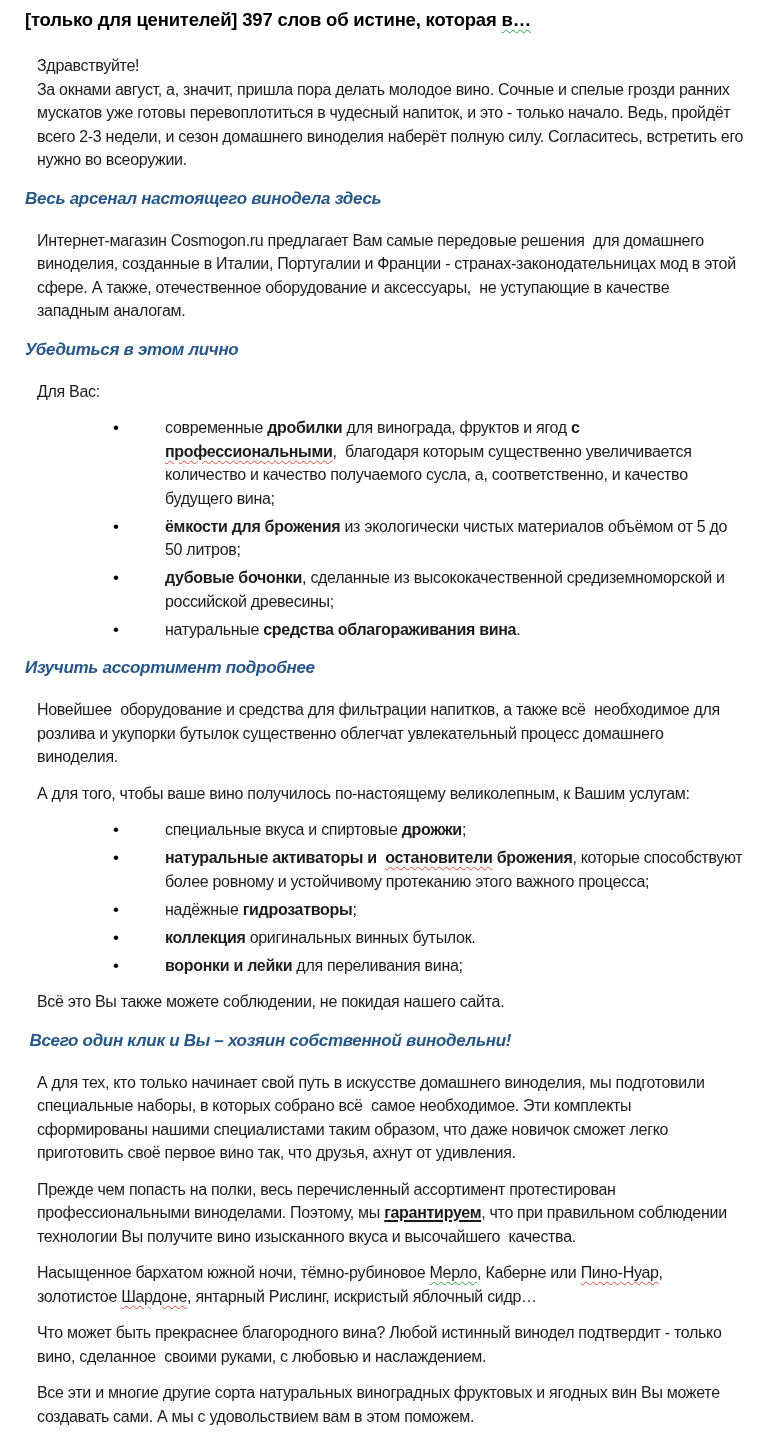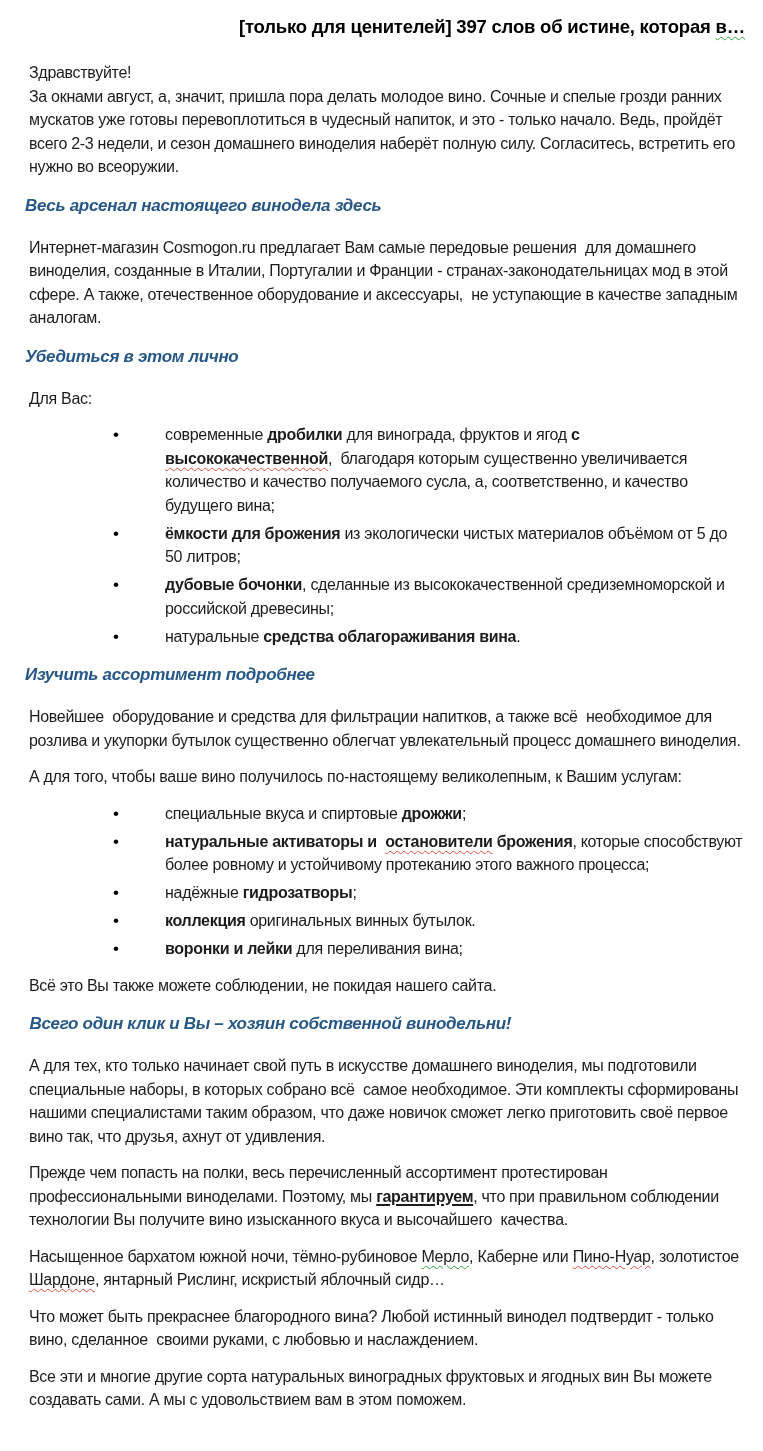--- a/index.html
+++ b/index.html
@@ -25,27 +25,26 @@
     letter-spacing: -0.3px;
     line-height: 23.5px;
     padding: 6px 18px 8px 25px;
     overflow: hidden;
   }
   .doc-title {
     font-size: 18.5px;
     line-height: 24px;
     font-weight: 700;
     color: #000000;
-    margin: 9px 0 22px 0;
+    margin: 2px 0 22px 0;
     letter-spacing: -0.2px;
     white-space: pre-wrap;
-    text-align: right;
   }
   .body-paragraph {
-    margin: 0 0 13px 4px;
+    margin: 0 0 13px 12px;
     white-space: pre-wrap;
   }
   .section-heading {
     color: var(--heading-color);
     font-size: 17px;
     line-height: 24px;
     font-weight: 700;
     font-style: italic;
     margin: 15px 0 18px 0;
     white-space: pre-wrap;
@@ -100,21 +99,21 @@
 
 <div class="page">
   <h1 class="doc-title"><span>[только для ценителей] 397 слов об истине, которая </span><span class="wavy-green">в…</span></h1>
   <div>
       <p class="body-paragraph"><span>Здравствуйте!</span><br><span>За окнами август, а, значит, пришла пора делать молодое вино. Сочные и спелые грозди ранних мускатов уже готовы перевоплотиться в чудесный напиток, и это - только начало. Ведь, пройдёт всего 2-3 недели, и сезон домашнего виноделия наберёт полную силу. Согласитесь, встретить его нужно во всеоружии.</span></p>
       <h2 class="section-heading"><span>Весь арсенал настоящего винодела здесь</span></h2>
       <p class="body-paragraph"><span>Интернет-магазин Cosmogon.ru предлагает Вам самые передовые решения  для домашнего виноделия, созданные в Италии, Португалии и Франции - странах-законодательницах мод в этой сфере. А также, отечественное оборудование и аксессуары,  не уступающие в качестве западным аналогам.</span></p>
       <h2 class="section-heading"><span>Убедиться в этом лично</span></h2>
       <p class="body-paragraph"><span>Для Вас:</span></p>
       <ul class="bullet-list">
-        <li><span>современные </span><span class="b">дробилки</span><span> для винограда, фруктов и ягод </span><span class="b">с </span><span class="b wavy-red">высококачественной</span><span>,  благодаря которым существенно увеличивается количество и качество получаемого сусла, а, соответственно, и качество будущего вина;</span></li>
+        <li><span>современные </span><span class="b">дробилки</span><span> для винограда, фруктов и ягод </span><span class="b">с </span><span class="b wavy-red">профессиональными</span><span>,  благодаря которым существенно увеличивается количество и качество получаемого сусла, а, соответственно, и качество будущего вина;</span></li>
         <li><span class="b">ёмкости для брожения</span><span> из экологически чистых материалов объёмом от 5 до 50 литров;</span></li>
         <li><span class="b">дубовые бочонки</span><span>, сделанные из высококачественной средиземноморской и российской древесины;</span></li>
         <li><span>натуральные </span><span class="b">средства облагораживания вина</span><span>.</span></li>
       </ul>
       <h2 class="section-heading"><span>Изучить ассортимент подробнее</span></h2>
       <p class="body-paragraph"><span>Новейшее  оборудование и средства для фильтрации напитков, а также всё  необходимое для розлива и укупорки бутылок существенно облегчат увлекательный процесс домашнего виноделия.</span></p>
       <p class="body-paragraph"><span>А для того, чтобы ваше вино получилось по-настоящему великолепным, к Вашим услугам:</span></p>
       <ul class="bullet-list">
         <li><span>специальные вкуса и спиртовые </span><span class="b">дрожжи</span><span>;</span></li>
         <li><span class="b">натуральные активаторы и  </span><span class="b wavy-red">остановители</span><span class="b"> брожения</span><span>, которые способствуют более ровному и устойчивому протеканию этого важного процесса;</span></li>

